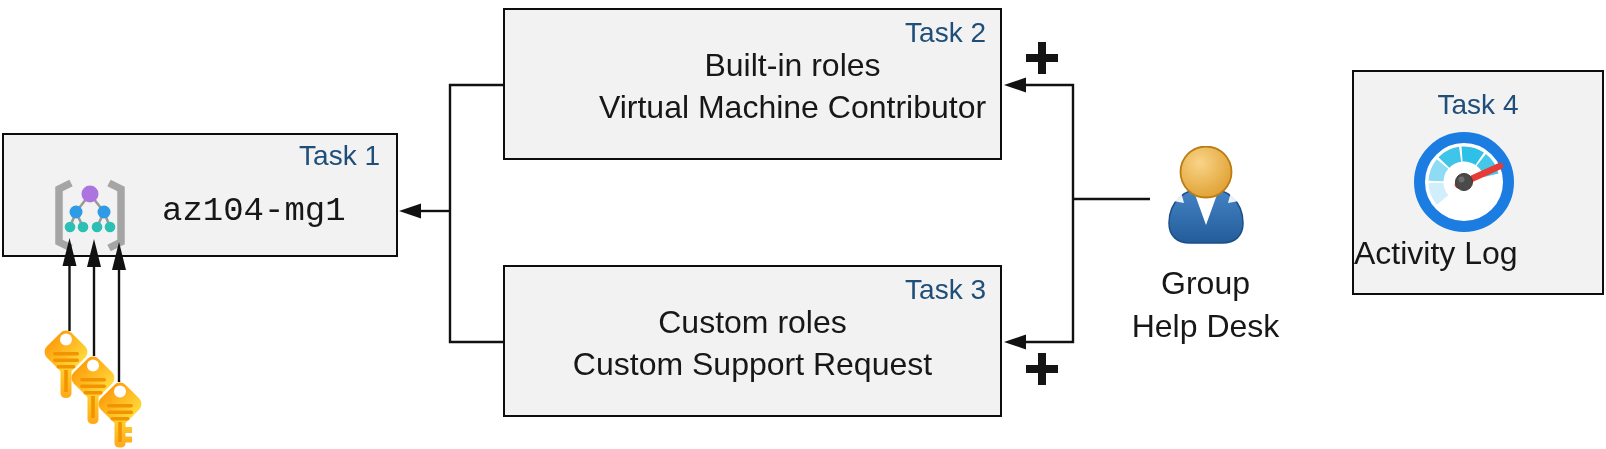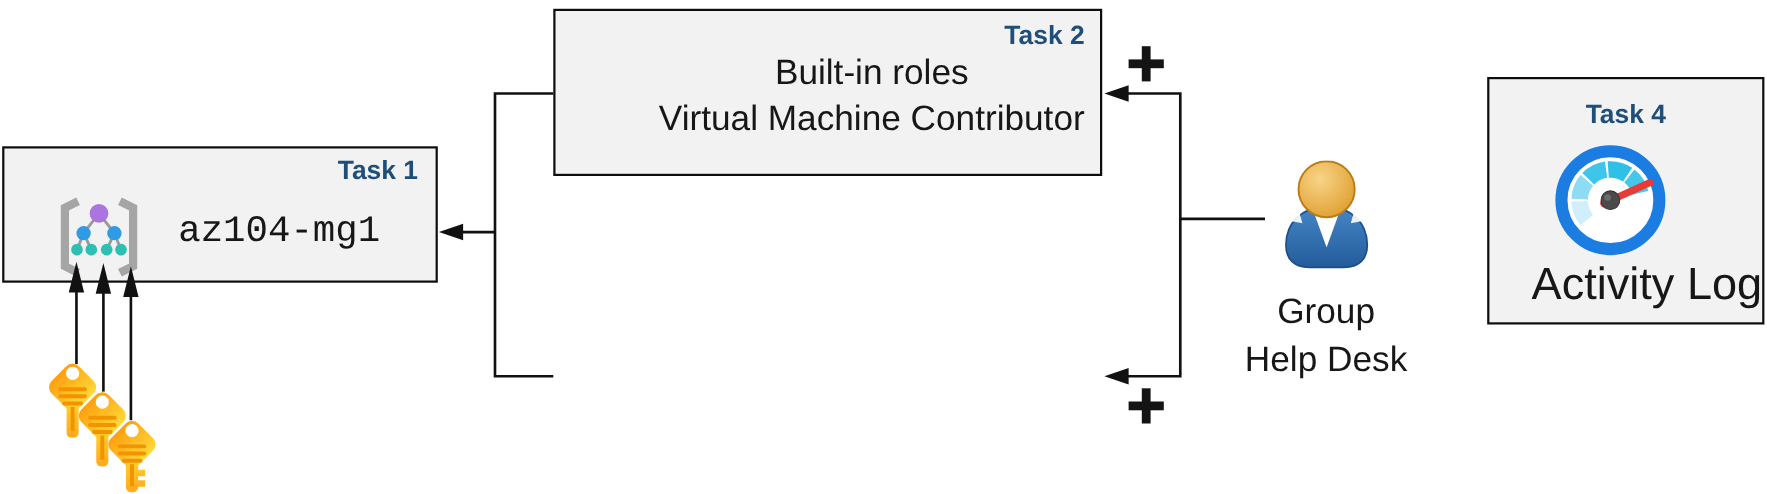--- a/index.html
+++ b/index.html
@@ -1,36 +1,36 @@
 <!DOCTYPE html>
 <html><head>
 <meta charset="utf-8">
 <style>
   html,body{margin:0;padding:0;background:#ffffff;}
   .canvas{
     position:relative;width:1606px;height:449px;background:#ffffff;overflow:hidden;
     font-family:"Liberation Sans", sans-serif;color:#1a1a1a;
   }
   .taskbox{position:absolute;background:#f2f2f2;border:2px solid #0d0d0d;box-sizing:border-box;}
-  .badge{position:absolute;font-weight:bold;color:#1f4e79;font-size:24px;line-height:30px;}
+  .badge{position:absolute;font-weight:normal;color:#1f4e79;font-size:28px;line-height:30px;}
   .boxtext{position:absolute;width:100%;text-align:center;font-size:32px;line-height:42px;color:#171717;}
   #task1{left:2px;top:133px;width:396px;height:124px;border-width:2.5px;}
   #task1 .badge{top:6px;right:16px;}
   #task1-title{position:absolute;left:158px;top:56px;font-size:34px;line-height:40px;color:#171717;font-family:Liberation Mono, monospace;}
   #mg-icon{position:absolute;left:46px;top:44px;}
   #task2{left:503px;top:8px;width:499px;height:152px;}
   #task2 .badge{top:8px;right:14px;}
   #task2 .boxtext{top:34px;padding-left:40px;}
   #task3{left:503px;top:265px;width:499px;height:152px;}
   #task3 .badge{top:8px;right:14px;}
   #task3 .boxtext{top:34px;}
   #task4{left:1352px;top:70px;width:252px;height:225px;}
   #task4 .badge{position:absolute;top:18px;width:100%;text-align:center;right:auto;}
   #gauge-wrap{position:absolute;left:58px;top:58px;width:104px;height:104px;}
-  #task4-caption{position:absolute;top:163px;width:100%;text-align:right;font-size:41px;color:#171717;}
+  #task4-caption{position:absolute;top:163px;width:100%;text-align:left;font-size:32px;color:#171717;}
   #helpdesk{position:absolute;left:1118px;top:146px;width:175px;text-align:center;}
   #person-wrap{display:block;margin:0 auto;width:92px;height:100px;}
   #helpdesk .hd-text{font-size:32px;line-height:43px;color:#171717;margin-top:16px;}
   .plus{position:absolute;width:32px;height:32px;}
   .plus::before{content:"";position:absolute;left:0;top:12px;width:32px;height:8px;background:#141414;}
   .plus::after{content:"";position:absolute;left:12px;top:0;width:8px;height:32px;background:#141414;}
   #plus-top{left:1026px;top:42px;}
   #plus-bottom{left:1026px;top:353px;}
   .layer{position:absolute;left:0;top:0;pointer-events:none;}
 </style>
@@ -64,20 +64,27 @@
   </div>
 
   <div class="taskbox" id="task2">
     <div class="badge">Task 2</div>
     <div class="boxtext">
       <div>Built-in roles</div>
       <div>Virtual Machine Contributor</div>
     </div>
   </div>
 
+  <div class="taskbox" id="task3">
+    <div class="badge">Task 3</div>
+    <div class="boxtext">
+      <div>Custom roles</div>
+      <div>Custom Support Request</div>
+    </div>
+  </div>
 
   <div class="taskbox" id="task4">
     <div class="badge">Task 4</div>
     <svg id="gauge-wrap" width="104" height="104" viewBox="0 0 104 104">
       <circle cx="52" cy="52" r="44.5" fill="#ffffff" stroke="#1b7ce2" stroke-width="11"></circle>
       <g fill="none" stroke-width="15">
         <path d="M30.55,70 A28,28 0 0 1 24.02,52.98" stroke="#d0eefb"></path>
         <path d="M24.02,51.02 A28,28 0 0 1 30.55,34" stroke="#8ddcf4"></path>
         <path d="M31.86,32.55 A28,28 0 0 1 48.10,24.27" stroke="#3fc5e9"></path>
         <path d="M50.05,24.07 A28,28 0 0 1 67.66,28.79" stroke="#2fc0e7"></path>

